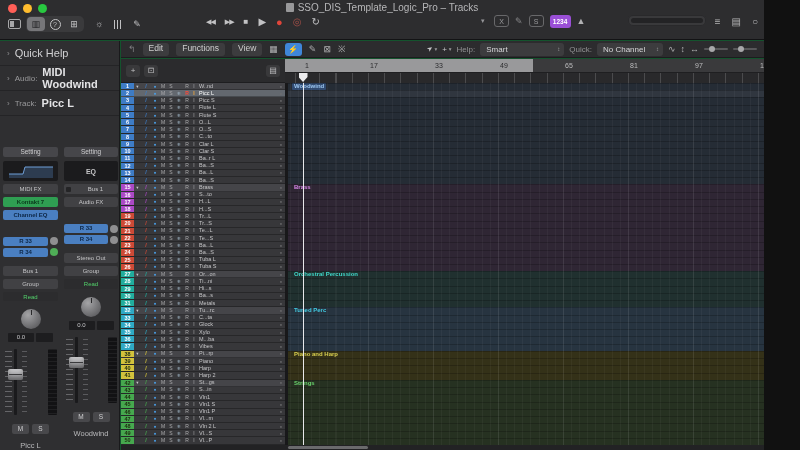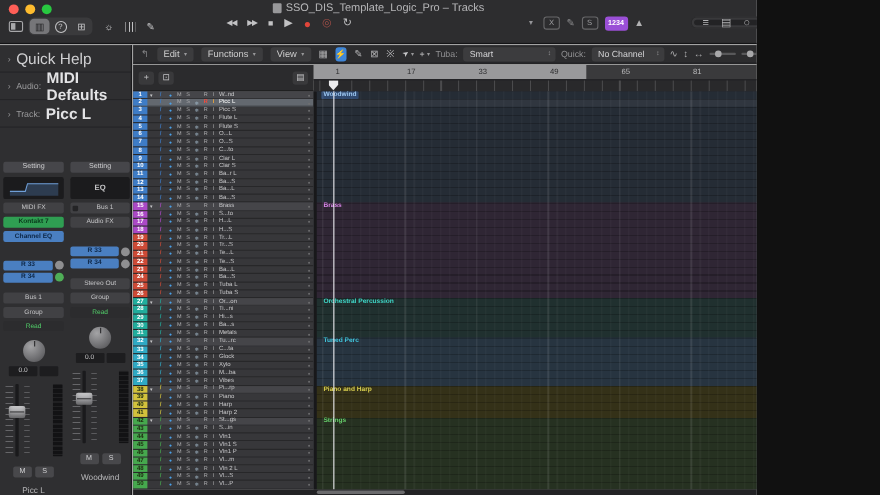--- a/index.html
+++ b/index.html
@@ -1,17 +1,17 @@
 <!DOCTYPE html>
 <html><head>
 <meta charset="utf-8">
 <style>
   html,body{margin:0;padding:0;background:#111;}
   *{box-sizing:border-box;font-family:"Liberation Sans",sans-serif;-webkit-font-smoothing:antialiased;}
-  .win{position:relative;width:688px;height:450px;background:#a3a3a3;overflow:hidden;}
+  .win{position:relative;width:764px;height:450px;background:#14532d;overflow:hidden;}
 
   
   .topchrome{position:absolute;top:0;left:0;right:0;height:40px;background:#2d2d2f;border-bottom:1px solid #131315;}
   .traffic{position:absolute;top:4px;left:8px;display:flex;gap:6px;}
   .tl{width:9px;height:9px;border-radius:50%;}
   .title{position:absolute;top:2px;left:200px;right:200px;display:flex;justify-content:center;align-items:center;gap:4px;font-size:10px;color:#b6b6b8;white-space:nowrap;}
   .doc{width:8px;height:9px;background:#98989a;border-radius:1px;display:inline-block;flex:none;}
   .ctrl-left{position:absolute;top:15px;left:8px;display:flex;align-items:center;gap:5px;height:18px;}
   .winic{width:13px;height:10px;border:1px solid #a8a8aa;border-radius:2px;position:relative;}
   .winic::after{content:"";position:absolute;left:1px;top:1px;width:4px;height:6px;background:#a8a8aa;}
@@ -39,21 +39,21 @@
   .metro{color:#b2b2b4;font-size:9px;}
   .cpu{position:absolute;left:628px;top:15px;width:78px;height:11px;border-radius:5px;background:#39393b;box-shadow:inset 0 0 0 1px #29292b;}
   .cpu .inner{position:absolute;left:3px;top:3px;right:3px;bottom:3px;background:#232325;border-radius:3px;}
   .ctrl-right{position:absolute;right:6px;top:13px;display:flex;gap:11px;font-size:10px;color:#b2b2b4;align-items:center;height:16px;}
 
   
   .inspector{position:absolute;top:41px;left:0;width:120px;bottom:0;background:#2f2f31;border-right:1px solid #19191b;}
   .ihead{height:25px;border-bottom:1px solid #242426;display:flex;align-items:center;padding:0 7px;gap:5px;}
   .ih-chev{color:#8e8e90;font-size:8px;}
   .ih-prefix{color:#9a9a9c;font-size:8px;}
-  .ih-label{color:#e3e3e5;font-size:14px;font-weight:700;}
+  .ih-label{color:#e3e3e5;font-size:11px;font-weight:700;}
   .strips{position:absolute;top:100px;left:0;right:0;bottom:0;}
   .strip{position:absolute;top:0;bottom:0;display:flex;flex-direction:column;}
   .strip1{left:3px;width:55px;}
   .strip2{left:64px;width:54px;}
   .s-setting{margin-top:6px;height:10px;background:#46464a;color:#cdcdcf;font-size:6.5px;border:none;border-radius:2px;line-height:10px;padding:0;}
   .s-eqthumb{margin-top:4px;height:20px;background:#1b1b1d;border-radius:2px;display:flex;align-items:center;justify-content:center;color:#c6c6c8;font-size:7px;font-weight:700;}
   .s-slot{margin-top:3px;height:10px;background:#414144;color:#c4c4c6;font-size:6px;border:none;border-radius:2px;line-height:10px;padding:0;white-space:nowrap;overflow:hidden;}
   .s-slot.green{background:#2f9e52;color:#0a3a1c;font-weight:700;}
   .s-slot.blue{background:#4a7fc1;color:#0d2747;font-weight:700;}
   .s-slot.read{background:#2c2c2e;color:#52d06a;}
@@ -78,21 +78,21 @@
   .fcap::after{content:"";position:absolute;left:1px;right:1px;top:5px;height:1px;background:#3a3a3c;}
   .fmeter{position:absolute;right:1px;top:2px;bottom:2px;width:9px;background:#121214;border-radius:1px;background-image:repeating-linear-gradient(180deg,rgba(255,255,255,.06) 0 1px,transparent 1px 4px);}
   .s-ms{display:flex;gap:3px;justify-content:center;margin-top:7px;}
   .msbtn{width:17px;height:10px;background:#48484b;border-radius:2px;color:#d0d0d2;font-size:6.5px;line-height:10px;text-align:center;}
   .sname{margin-top:7px;text-align:center;font-size:7.5px;color:#b8b8ba;}
 
   
   .tracksbar{position:absolute;top:41px;left:121px;right:0;height:17px;background:#2c2c2e;border-bottom:1px solid #1c1c1e;display:flex;align-items:center;gap:7px;padding:0 7px;}
   .tb-ic{color:#aeaeb0;font-size:9px;line-height:13px;}
   .tb-ic.dim{color:#7e7e80;}
-  .tb-menu{background:#3c3c3e;border:none;border-radius:3px;color:#cecece;font-size:8.5px;height:13px;padding:0 6px;display:flex;align-items:center;gap:4px;}
+  .tb-menu{background:#3c3c3e;border:none;border-radius:3px;color:#cecece;font-size:8.5px;height:13px;padding:0 6px;display:flex;align-items:flex-end;gap:4px;flex-direction:column;}
   .chev{font-size:5.5px;color:#98989a;}
   .tb-btn-active{background:#3f86d8;border-radius:3px;width:17px;height:13px;color:#fff;display:flex;align-items:center;justify-content:center;font-size:8px;}
   .tb-right{margin-left:auto;display:flex;align-items:center;gap:5px;}
   .tb-tool{background:transparent;border:none;color:#c6c6c8;display:flex;gap:2px;font-size:8px;align-items:center;padding:0;}
   .ptr{display:inline-block;transform:rotate(-35deg);font-size:7px;}
   .tb-lbl{color:#919193;font-size:8px;}
   .tb-select{background:#3c3c3e;border:none;border-radius:3px;color:#d6d6d8;font-size:8px;height:13px;padding:0 4px 0 6px;display:flex;align-items:center;gap:4px;justify-content:space-between;}
   .snapw{width:84px;gap:29px;}
   .dragw{width:66px;}
   .ud{font-size:6px;color:#98989a;}
@@ -213,21 +213,21 @@
   </div>
 
   <div class="inspector">
     <div class="ihead">
       <span class="ih-chev">›</span>
       <span class="ih-label" style="font-weight:400;color:#d0d0d2">Quick Help</span>
     </div>
     <div class="ihead">
       <span class="ih-chev">›</span>
       <span class="ih-prefix">Audio:</span>
-      <span class="ih-label">MIDI Defaults</span>
+      <span class="ih-label">MIDI Woodwind</span>
     </div>
     <div class="ihead">
       <span class="ih-chev">›</span>
       <span class="ih-prefix">Track:</span>
       <span class="ih-label">Picc L</span>
     </div>
 
     <div class="strips">
 
       <div class="strip strip1">
@@ -343,21 +343,21 @@
     <span class="tb-ic">※</span>
     <div class="tb-right">
       <button class="tb-tool">
           <span class="ptr">➤</span>
           <span class="chev">▾</span>
         </button>
       <button class="tb-tool">
           <span>+</span>
           <span class="chev">▾</span>
         </button>
-      <span class="tb-lbl">Tuba:</span>
+      <span class="tb-lbl">Help:</span>
       <button class="tb-select snapw">
           <span>Smart</span>
           <span class="ud">↕</span>
         </button>
       <span class="tb-lbl">Quick:</span>
       <button class="tb-select dragw">
           <span>No Channel</span>
           <span class="ud">↕</span>
         </button>
       <span class="tb-ic">∿</span>

